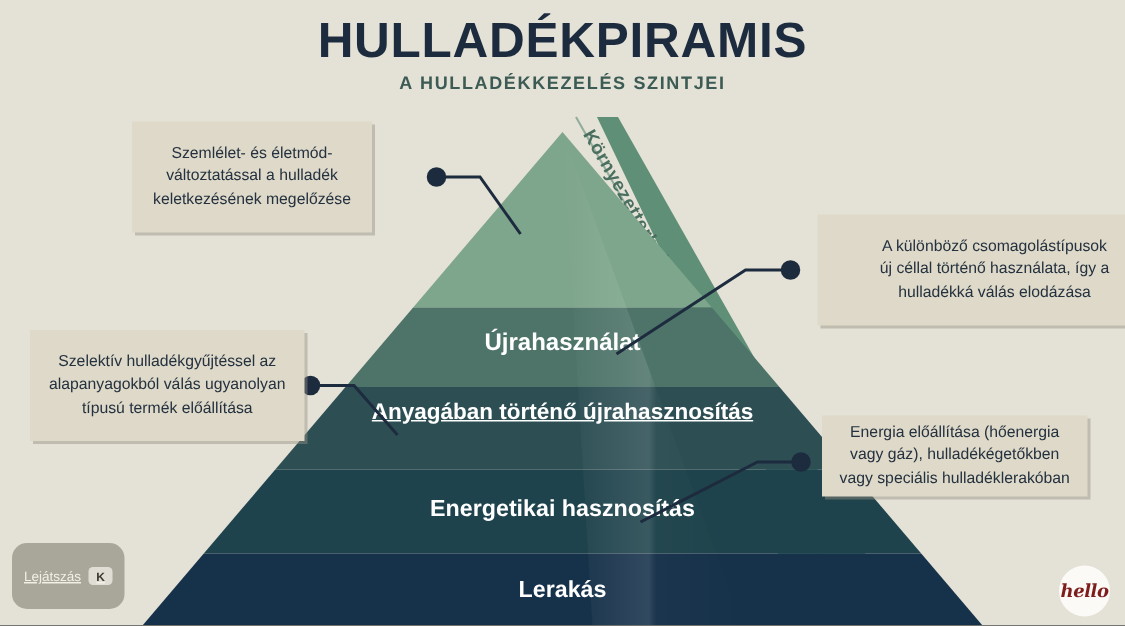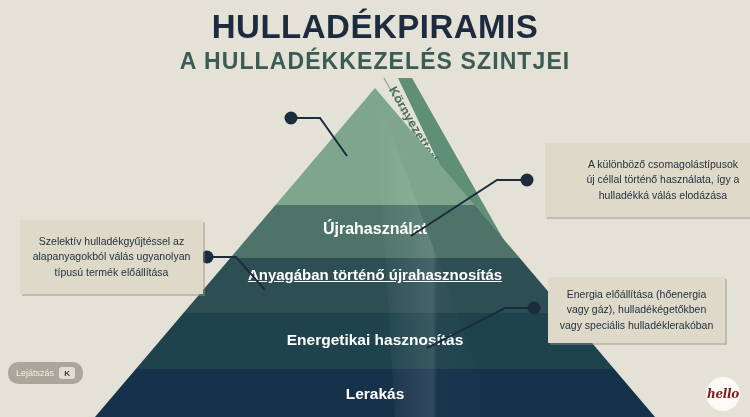--- a/index.html
+++ b/index.html
@@ -26,21 +26,21 @@
     font-size: 33px;
     font-weight: bold;
     letter-spacing: 0.5px;
     color: #1d2b3f;
   }
   #subtitle {
     position: absolute;
     left: 0; right: 0;
     top: 48px;
     text-align: center;
-    font-size: 23px;
+    font-size: 12px;
     font-weight: bold;
     letter-spacing: 1.1px;
     color: #3c5b54;
   }
 
   
   #pyramid {
     position: absolute;
     left: 95px;
     top: 88px;
@@ -106,25 +106,26 @@
 
   
   #player-chip {
     position: absolute;
     left: 8px;
     top: 362px;
     height: 14px;
     display: flex;
     align-items: center;
     gap: 5px;
-    padding: 4px 8px;
+    padding: 15px 8px;
     border-radius: 10px;
     background: rgba(120,118,105,0.55);
     color: #f2efe6;
     font-size: 9px;
+    text-decoration: underline;
   }
   #player-key {
     display: inline-flex;
     align-items: center;
     justify-content: center;
     min-width: 12px;
     height: 12px;
     padding: 0 2px;
     border-radius: 3px;
     background: rgba(245,243,235,0.72);
@@ -214,30 +215,33 @@
       <polyline points="534,308 505,308 427,348"></polyline>
     </g>
     <g fill="#1d2b3f">
       <circle cx="291" cy="118" r="6.5"></circle>
       <circle cx="527" cy="180" r="6.5"></circle>
       <circle cx="207" cy="257" r="6.5"></circle>
       <circle cx="534" cy="308" r="6.5"></circle>
     </g>
   </svg>
 
+  <div class="callout" style="left:88px; top:81px; width:160px; height:74px;">
+    <span>Szemlélet- és életmód-változtatással a hulladék keletkezésének megelőzése</span>
+  </div>
 
   <div class="callout" style="left:545px; top:143px; width:206px; height:74px;padding-left:39px;">
     <span>A különböző csomagolástípusok új céllal történő használata, így a hulladékká válás elodázása</span>
   </div>
 
   <div class="callout" style="left:20px; top:220px; width:183px; height:74px;">
     <span>Szelektív hulladékgyűjtéssel az alapanyagokból válás ugyanolyan típusú termék előállítása</span>
   </div>
 
-  <div class="callout" style="left:548px; top:277px; width:177px; height:66px;">
+  <div class="callout" style="left:548px; top:277px; width:177px; height:54px;">
     <span>Energia előállítása (hőenergia vagy gáz), hulladékégetőkben vagy speciális hulladéklerakóban</span>
   </div>
 
   <div id="player-chip">
     <span>Lejátszás</span>
     <span id="player-key">K</span>
   </div>
 
   <div id="logo">
     <span id="logo-text">hello</span>

